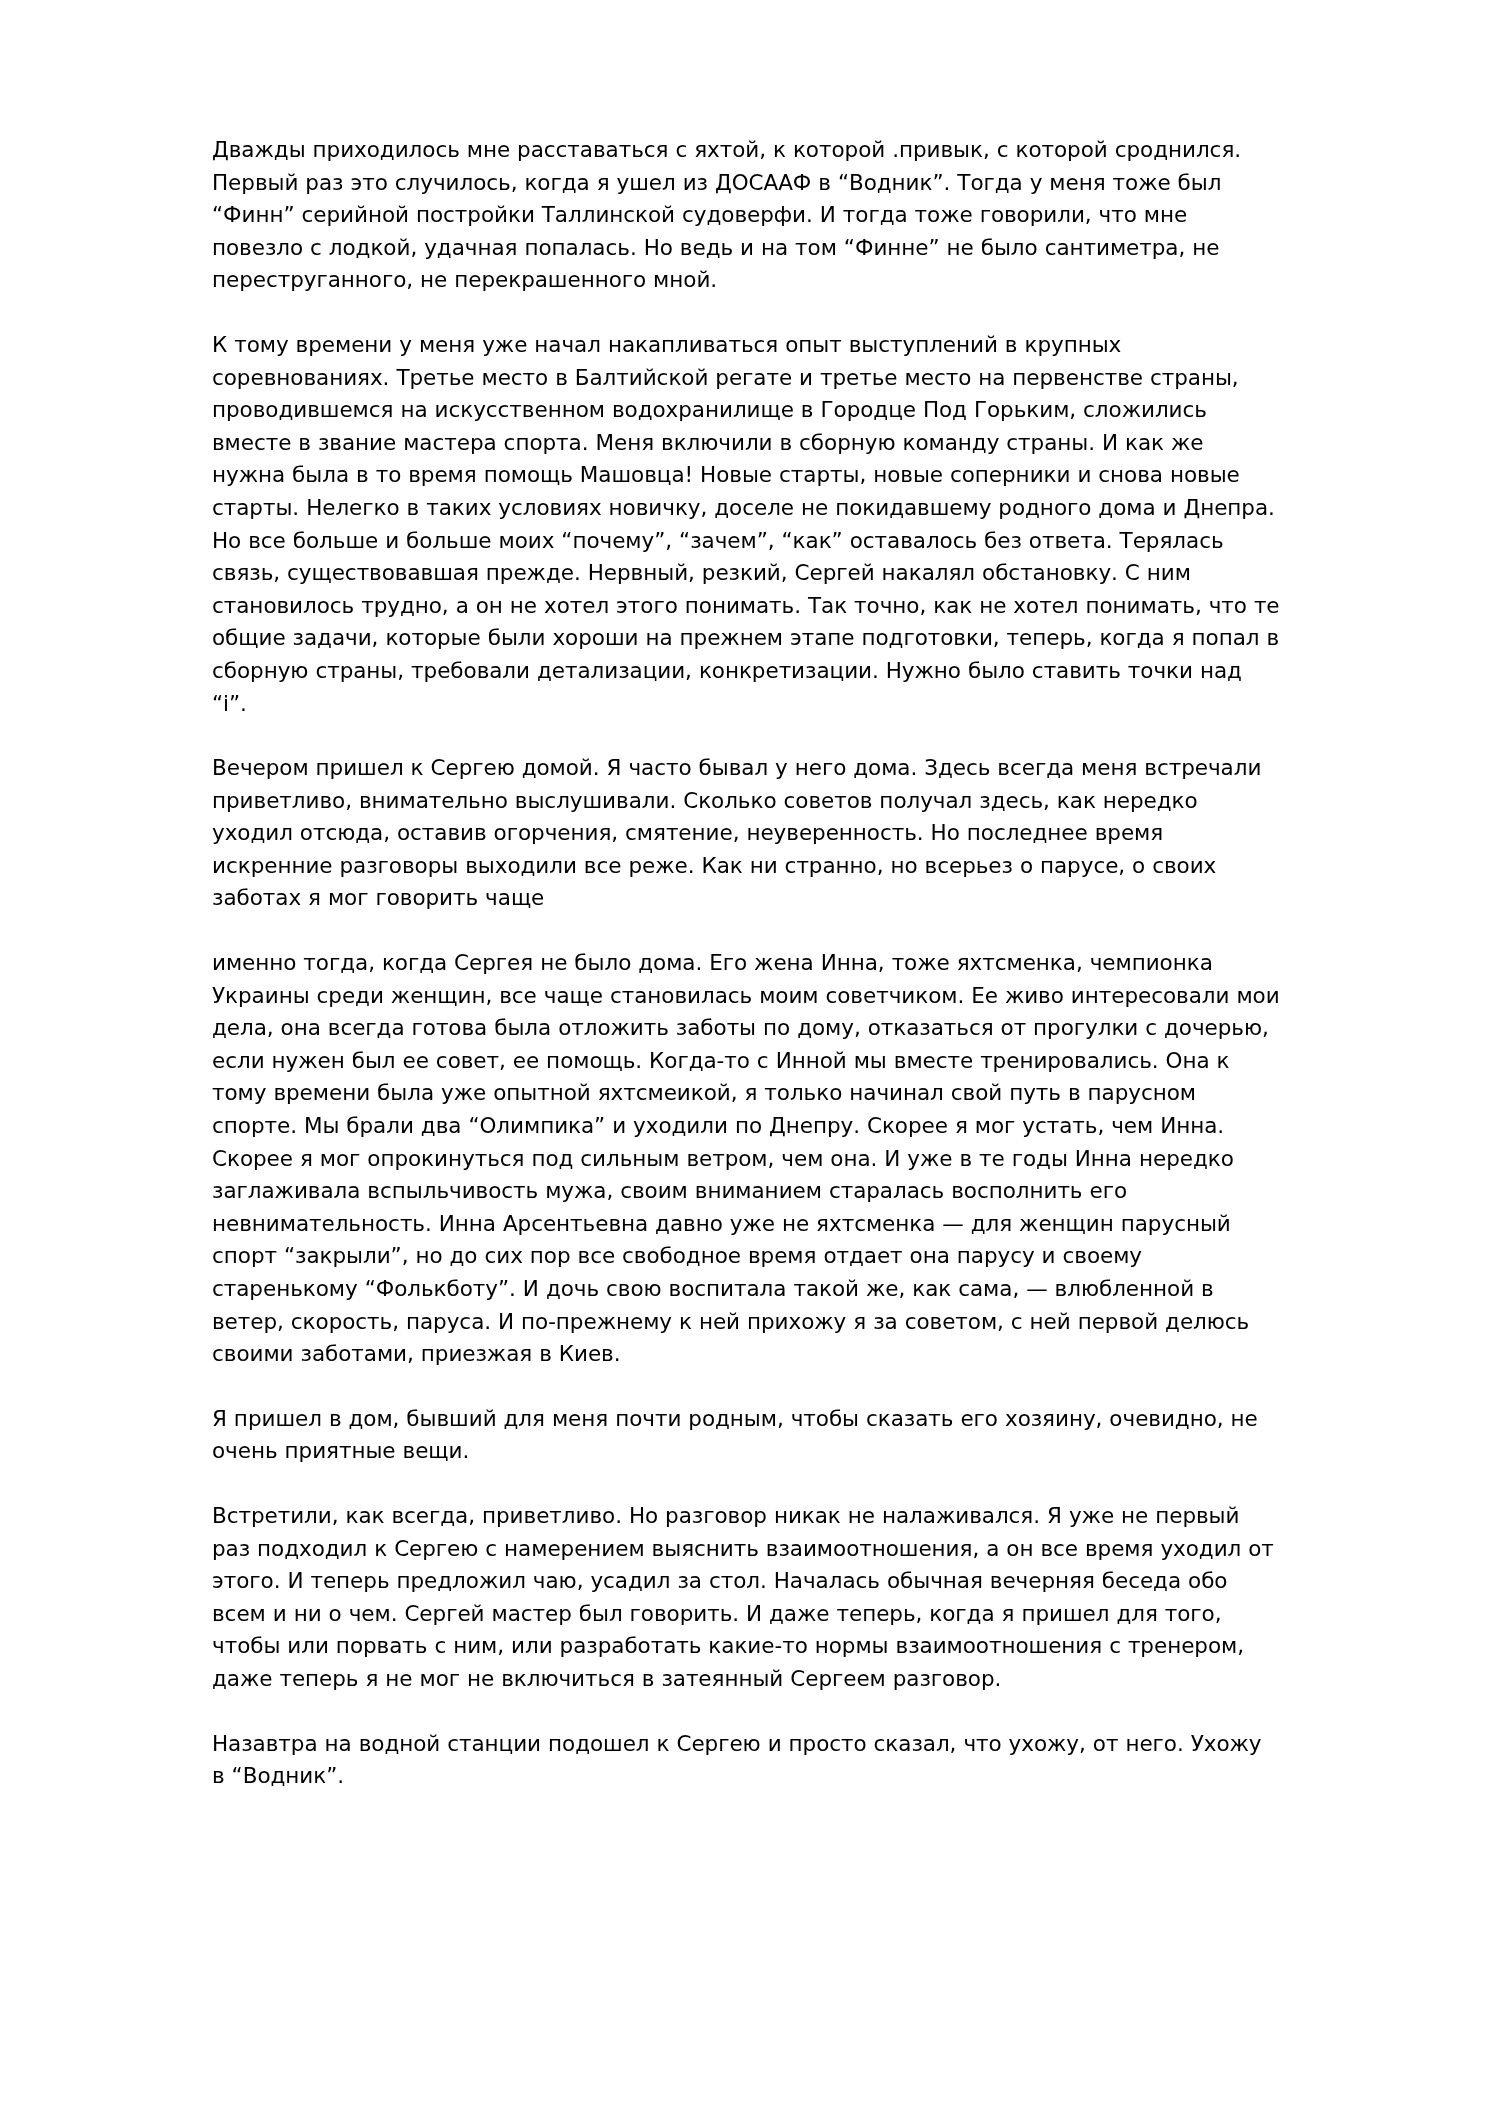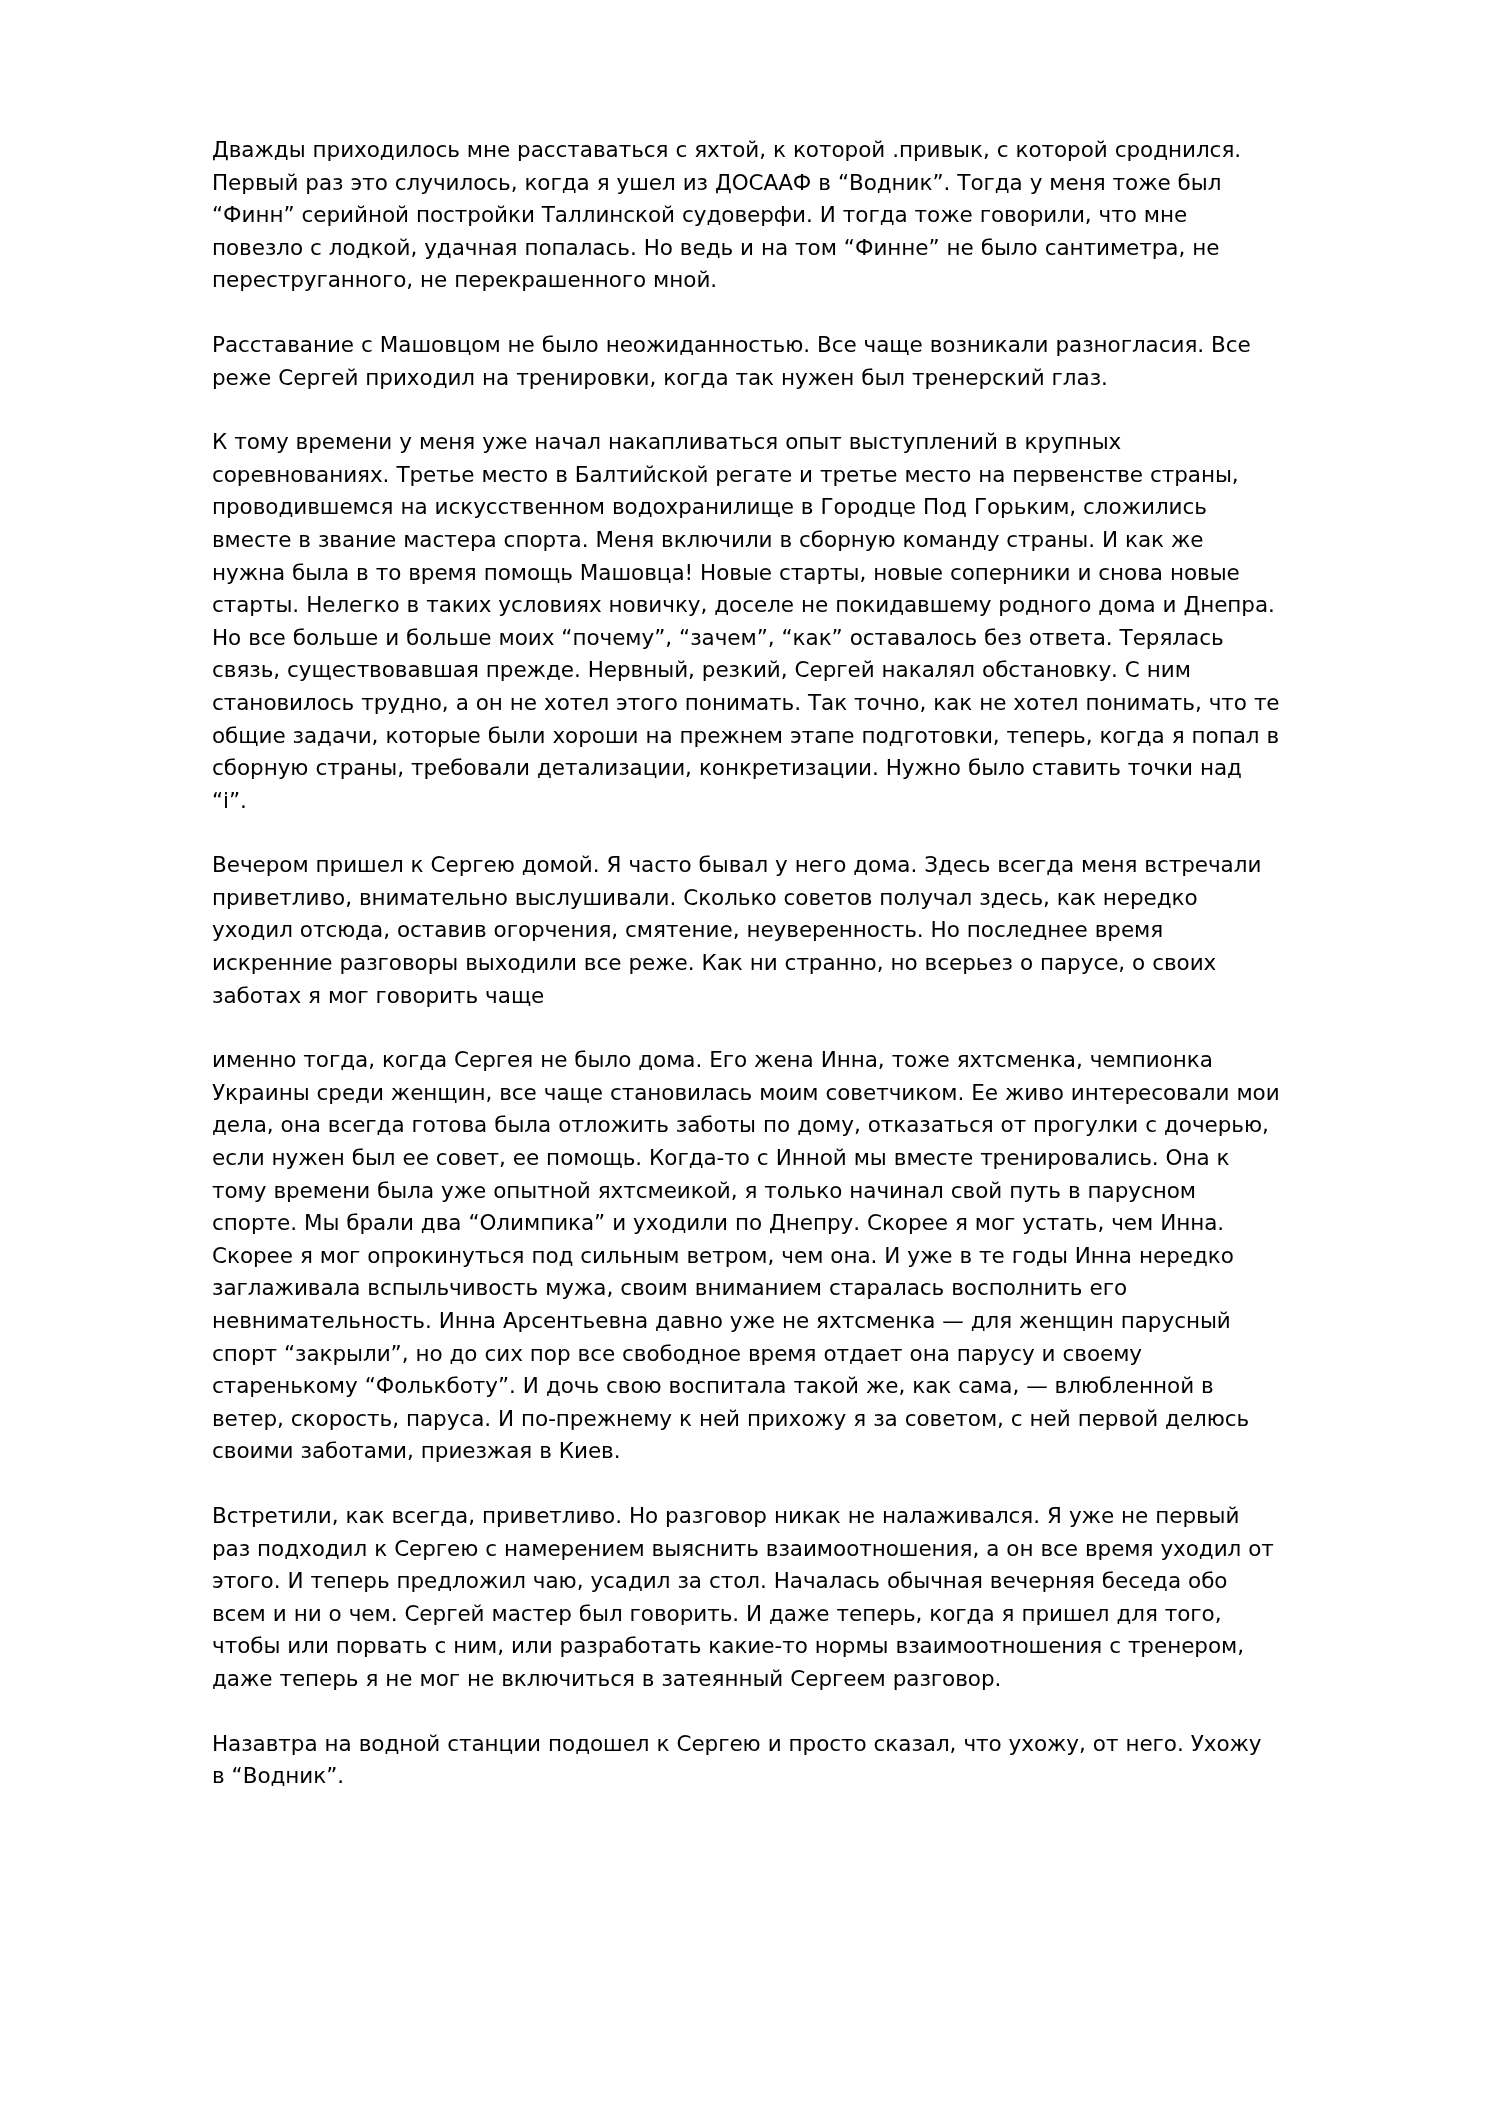--- a/index.html
+++ b/index.html
@@ -47,28 +47,28 @@
   }
 </style>
 </head>
 <body>
 
 <div class="page">
   <div class="text-column">
 
     <p class="para">Дважды приходилось мне расставаться с яхтой, к которой .привык, с которой сроднился. Первый раз это случилось, когда я ушел из ДОСААФ в “Водник”. Тогда у меня тоже был “Финн” серийной постройки Таллинской судоверфи. И тогда тоже говорили, что мне повезло с лодкой, удачная попалась. Но ведь и на том “Финне” не было сантиметра, не переструганного, не перекрашенного мной.</p>
 
-    <p class="para">Расставание с Машовцом не было неожиданностью. Все чаще возникали разногласия. Все реже Сергей приходил на тренировки, когда так нужен был тренерский глаз.</p>
 
     <p class="para">К тому времени у меня уже начал накапливаться опыт выступлений в крупных соревнованиях. Третье место в Балтийской регате и третье место на первенстве страны, проводившемся на искусственном водохранилище в Городце Под Горьким, сложились вместе в звание мастера спорта. Меня включили в сборную команду страны. И как же нужна была в то время помощь Машовца! Новые старты, новые соперники и снова новые старты. Нелегко в таких условиях новичку, доселе не покидавшему родного дома и Днепра. Но все больше и больше моих “почему”, “зачем”, “как” оставалось без ответа. Терялась связь, существовавшая прежде. Нервный, резкий, Сергей накалял обстановку. С ним становилось трудно, а он не хотел этого понимать. Так точно, как не хотел понимать, что те общие задачи, которые были хороши на прежнем этапе подготовки, теперь, когда я попал в сборную страны, требовали детализации, конкретизации. Нужно было ставить точки над “i”.</p>
 
     <p class="para">Вечером пришел к Сергею домой. Я часто бывал у него дома. Здесь всегда меня встречали приветливо, внимательно выслушивали. Сколько советов получал здесь, как нередко уходил отсюда, оставив огорчения, смятение, неуверенность. Но последнее время искренние разговоры выходили все реже. Как ни странно, но всерьез о парусе, о своих заботах я мог говорить чаще</p>
 
     <p class="para">именно тогда, когда Сергея не было дома. Его жена Инна, тоже яхтсменка, чемпионка Украины среди женщин, все чаще становилась моим советчиком. Ее живо интересовали мои дела, она всегда готова была отложить заботы по дому, отказаться от прогулки с дочерью, если нужен был ее совет, ее помощь. Когда-то с Инной мы вместе тренировались. Она к тому времени была уже опытной яхтсмеикой, я только начинал свой путь в парусном спорте. Мы брали два “Олимпика” и уходили по Днепру. Скорее я мог устать, чем Инна. Скорее я мог опрокинуться под сильным ветром, чем она. И уже в те годы Инна нередко заглаживала вспыльчивость мужа, своим вниманием старалась восполнить его невнимательность. Инна Арсентьевна давно уже не яхтсменка — для женщин парусный спорт “закрыли”, но до сих пор все свободное время отдает она парусу и своему старенькому “Фолькботу”. И дочь свою воспитала такой же, как сама, — влюбленной в ветер, скорость, паруса. И по-прежнему к ней прихожу я за советом, с ней первой делюсь своими заботами, приезжая в Киев.</p>
 
 
+    <p class="para">Я пришел в дом, бывший для меня почти родным, чтобы сказать его хозяину, очевидно, не очень приятные вещи.</p>
 
     <p class="para">Встретили, как всегда, приветливо. Но разговор никак не налаживался. Я уже не первый раз подходил к Сергею с намерением выяснить взаимоотношения, а он все время уходил от этого. И теперь предложил чаю, усадил за стол. Началась обычная вечерняя беседа обо всем и ни о чем. Сергей мастер был говорить. И даже теперь, когда я пришел для того, чтобы или порвать с ним, или разработать какие-то нормы взаимоотношения с тренером, даже теперь я не мог не включиться в затеянный Сергеем разговор.</p>
 
     <p class="para">Назавтра на водной станции подошел к Сергею и просто сказал, что ухожу, от него. Ухожу в “Водник”.</p>
 
   </div>
 </div>
 
 </body></html>

